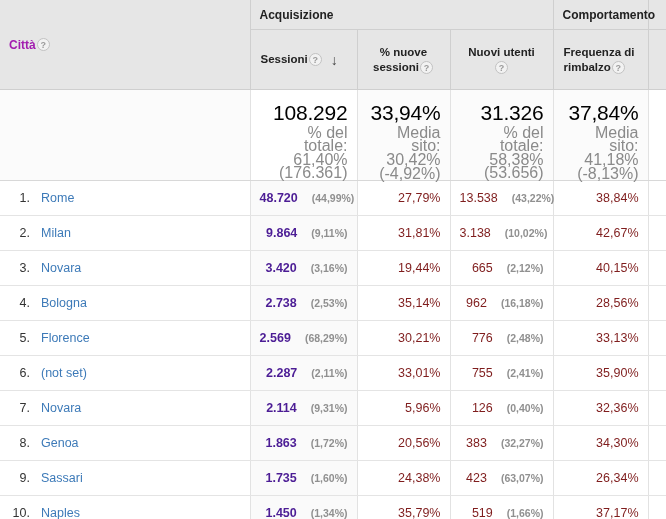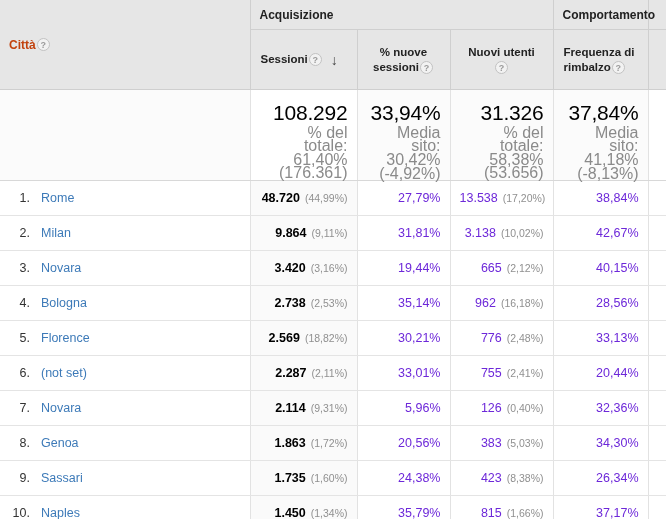--- a/index.html
+++ b/index.html
@@ -53,21 +53,21 @@
     text-align: left;
     padding: 0 0 0 14px;
     border: 0;
     border-bottom: 1px solid #cfcfcf;
     font-size: 12px;
     font-weight: normal;
     color: #222222;
   }
   .city-head .lbl {
     font-size: 12px;
-    color: #c2410c;
+    color: #a21caf;
     vertical-align: middle;
   }
 
   
   .metric-row th {
     background: #e6e6e6;
     height: 59px;
     padding: 0 9px 0 9px;
     font-size: 11.5px;
     font-weight: bold;
@@ -175,33 +175,33 @@
   }
   .city-link {
     color: #3d7ab8;
     font-size: 12.5px;
     text-decoration: none;
     cursor: pointer;
   }
 
   .val-strong {
     font-weight: bold;
-    color: #000000;
+    color: #4c1d95;
     font-size: 12.5px;
   }
   .val-plain {
     font-weight: normal;
-    color: #6d28d9;
+    color: #7f1d1d;
     font-size: 12.5px;
   }
   .val-pct {
     color: #909090;
     font-size: 10.5px;
-    font-weight: normal;
-    margin-left: 5px;
+    font-weight: bold;
+    margin-left: 14px;
   }
 </style>
 </head>
 <body>
 
 <table class="ga-table">
   <colgroup>
     <col class="col-city">
       <col class="col-sess">
       <col class="col-newpct">
@@ -273,21 +273,21 @@
       </td>
       <td class="sum-extra"></td>
     </tr>
   </tbody>
 
   <tbody id="rows-body">
       <tr class="data-row">
         <td class="cell-city"><span class="idx">1.</span><a class="city-link">Rome</a></td>
         <td class="cell-hl"><span class="val-strong">48.720</span><span class="val-pct">(44,99%)</span></td>
         <td><span class="val-plain">27,79%</span></td>
-        <td><span class="val-plain">13.538</span><span class="val-pct">(17,20%)</span></td>
+        <td><span class="val-plain">13.538</span><span class="val-pct">(43,22%)</span></td>
         <td><span class="val-plain">38,84%</span></td>
         <td class="cell-extra"></td>
       </tr>
       <tr class="data-row">
         <td class="cell-city"><span class="idx">2.</span><a class="city-link">Milan</a></td>
         <td class="cell-hl"><span class="val-strong">9.864</span><span class="val-pct">(9,11%)</span></td>
         <td><span class="val-plain">31,81%</span></td>
         <td><span class="val-plain">3.138</span><span class="val-pct">(10,02%)</span></td>
         <td><span class="val-plain">42,67%</span></td>
         <td class="cell-extra"></td>
@@ -303,60 +303,60 @@
       <tr class="data-row">
         <td class="cell-city"><span class="idx">4.</span><a class="city-link">Bologna</a></td>
         <td class="cell-hl"><span class="val-strong">2.738</span><span class="val-pct">(2,53%)</span></td>
         <td><span class="val-plain">35,14%</span></td>
         <td><span class="val-plain">962</span><span class="val-pct">(16,18%)</span></td>
         <td><span class="val-plain">28,56%</span></td>
         <td class="cell-extra"></td>
       </tr>
       <tr class="data-row">
         <td class="cell-city"><span class="idx">5.</span><a class="city-link">Florence</a></td>
-        <td class="cell-hl"><span class="val-strong">2.569</span><span class="val-pct">(18,82%)</span></td>
+        <td class="cell-hl"><span class="val-strong">2.569</span><span class="val-pct">(68,29%)</span></td>
         <td><span class="val-plain">30,21%</span></td>
         <td><span class="val-plain">776</span><span class="val-pct">(2,48%)</span></td>
         <td><span class="val-plain">33,13%</span></td>
         <td class="cell-extra"></td>
       </tr>
       <tr class="data-row">
         <td class="cell-city"><span class="idx">6.</span><a class="city-link">(not set)</a></td>
         <td class="cell-hl"><span class="val-strong">2.287</span><span class="val-pct">(2,11%)</span></td>
         <td><span class="val-plain">33,01%</span></td>
         <td><span class="val-plain">755</span><span class="val-pct">(2,41%)</span></td>
-        <td><span class="val-plain">20,44%</span></td>
+        <td><span class="val-plain">35,90%</span></td>
         <td class="cell-extra"></td>
       </tr>
       <tr class="data-row">
         <td class="cell-city"><span class="idx">7.</span><a class="city-link">Novara</a></td>
         <td class="cell-hl"><span class="val-strong">2.114</span><span class="val-pct">(9,31%)</span></td>
         <td><span class="val-plain">5,96%</span></td>
         <td><span class="val-plain">126</span><span class="val-pct">(0,40%)</span></td>
         <td><span class="val-plain">32,36%</span></td>
         <td class="cell-extra"></td>
       </tr>
       <tr class="data-row">
         <td class="cell-city"><span class="idx">8.</span><a class="city-link">Genoa</a></td>
         <td class="cell-hl"><span class="val-strong">1.863</span><span class="val-pct">(1,72%)</span></td>
         <td><span class="val-plain">20,56%</span></td>
-        <td><span class="val-plain">383</span><span class="val-pct">(5,03%)</span></td>
+        <td><span class="val-plain">383</span><span class="val-pct">(32,27%)</span></td>
         <td><span class="val-plain">34,30%</span></td>
         <td class="cell-extra"></td>
       </tr>
       <tr class="data-row">
         <td class="cell-city"><span class="idx">9.</span><a class="city-link">Sassari</a></td>
         <td class="cell-hl"><span class="val-strong">1.735</span><span class="val-pct">(1,60%)</span></td>
         <td><span class="val-plain">24,38%</span></td>
-        <td><span class="val-plain">423</span><span class="val-pct">(8,38%)</span></td>
+        <td><span class="val-plain">423</span><span class="val-pct">(63,07%)</span></td>
         <td><span class="val-plain">26,34%</span></td>
         <td class="cell-extra"></td>
       </tr>
       <tr class="data-row">
         <td class="cell-city"><span class="idx">10.</span><a class="city-link">Naples</a></td>
         <td class="cell-hl"><span class="val-strong">1.450</span><span class="val-pct">(1,34%)</span></td>
         <td><span class="val-plain">35,79%</span></td>
-        <td><span class="val-plain">815</span><span class="val-pct">(1,66%)</span></td>
+        <td><span class="val-plain">519</span><span class="val-pct">(1,66%)</span></td>
         <td><span class="val-plain">37,17%</span></td>
         <td class="cell-extra"></td>
       </tr>
     </tbody>
 </table>
 
 </body></html>

